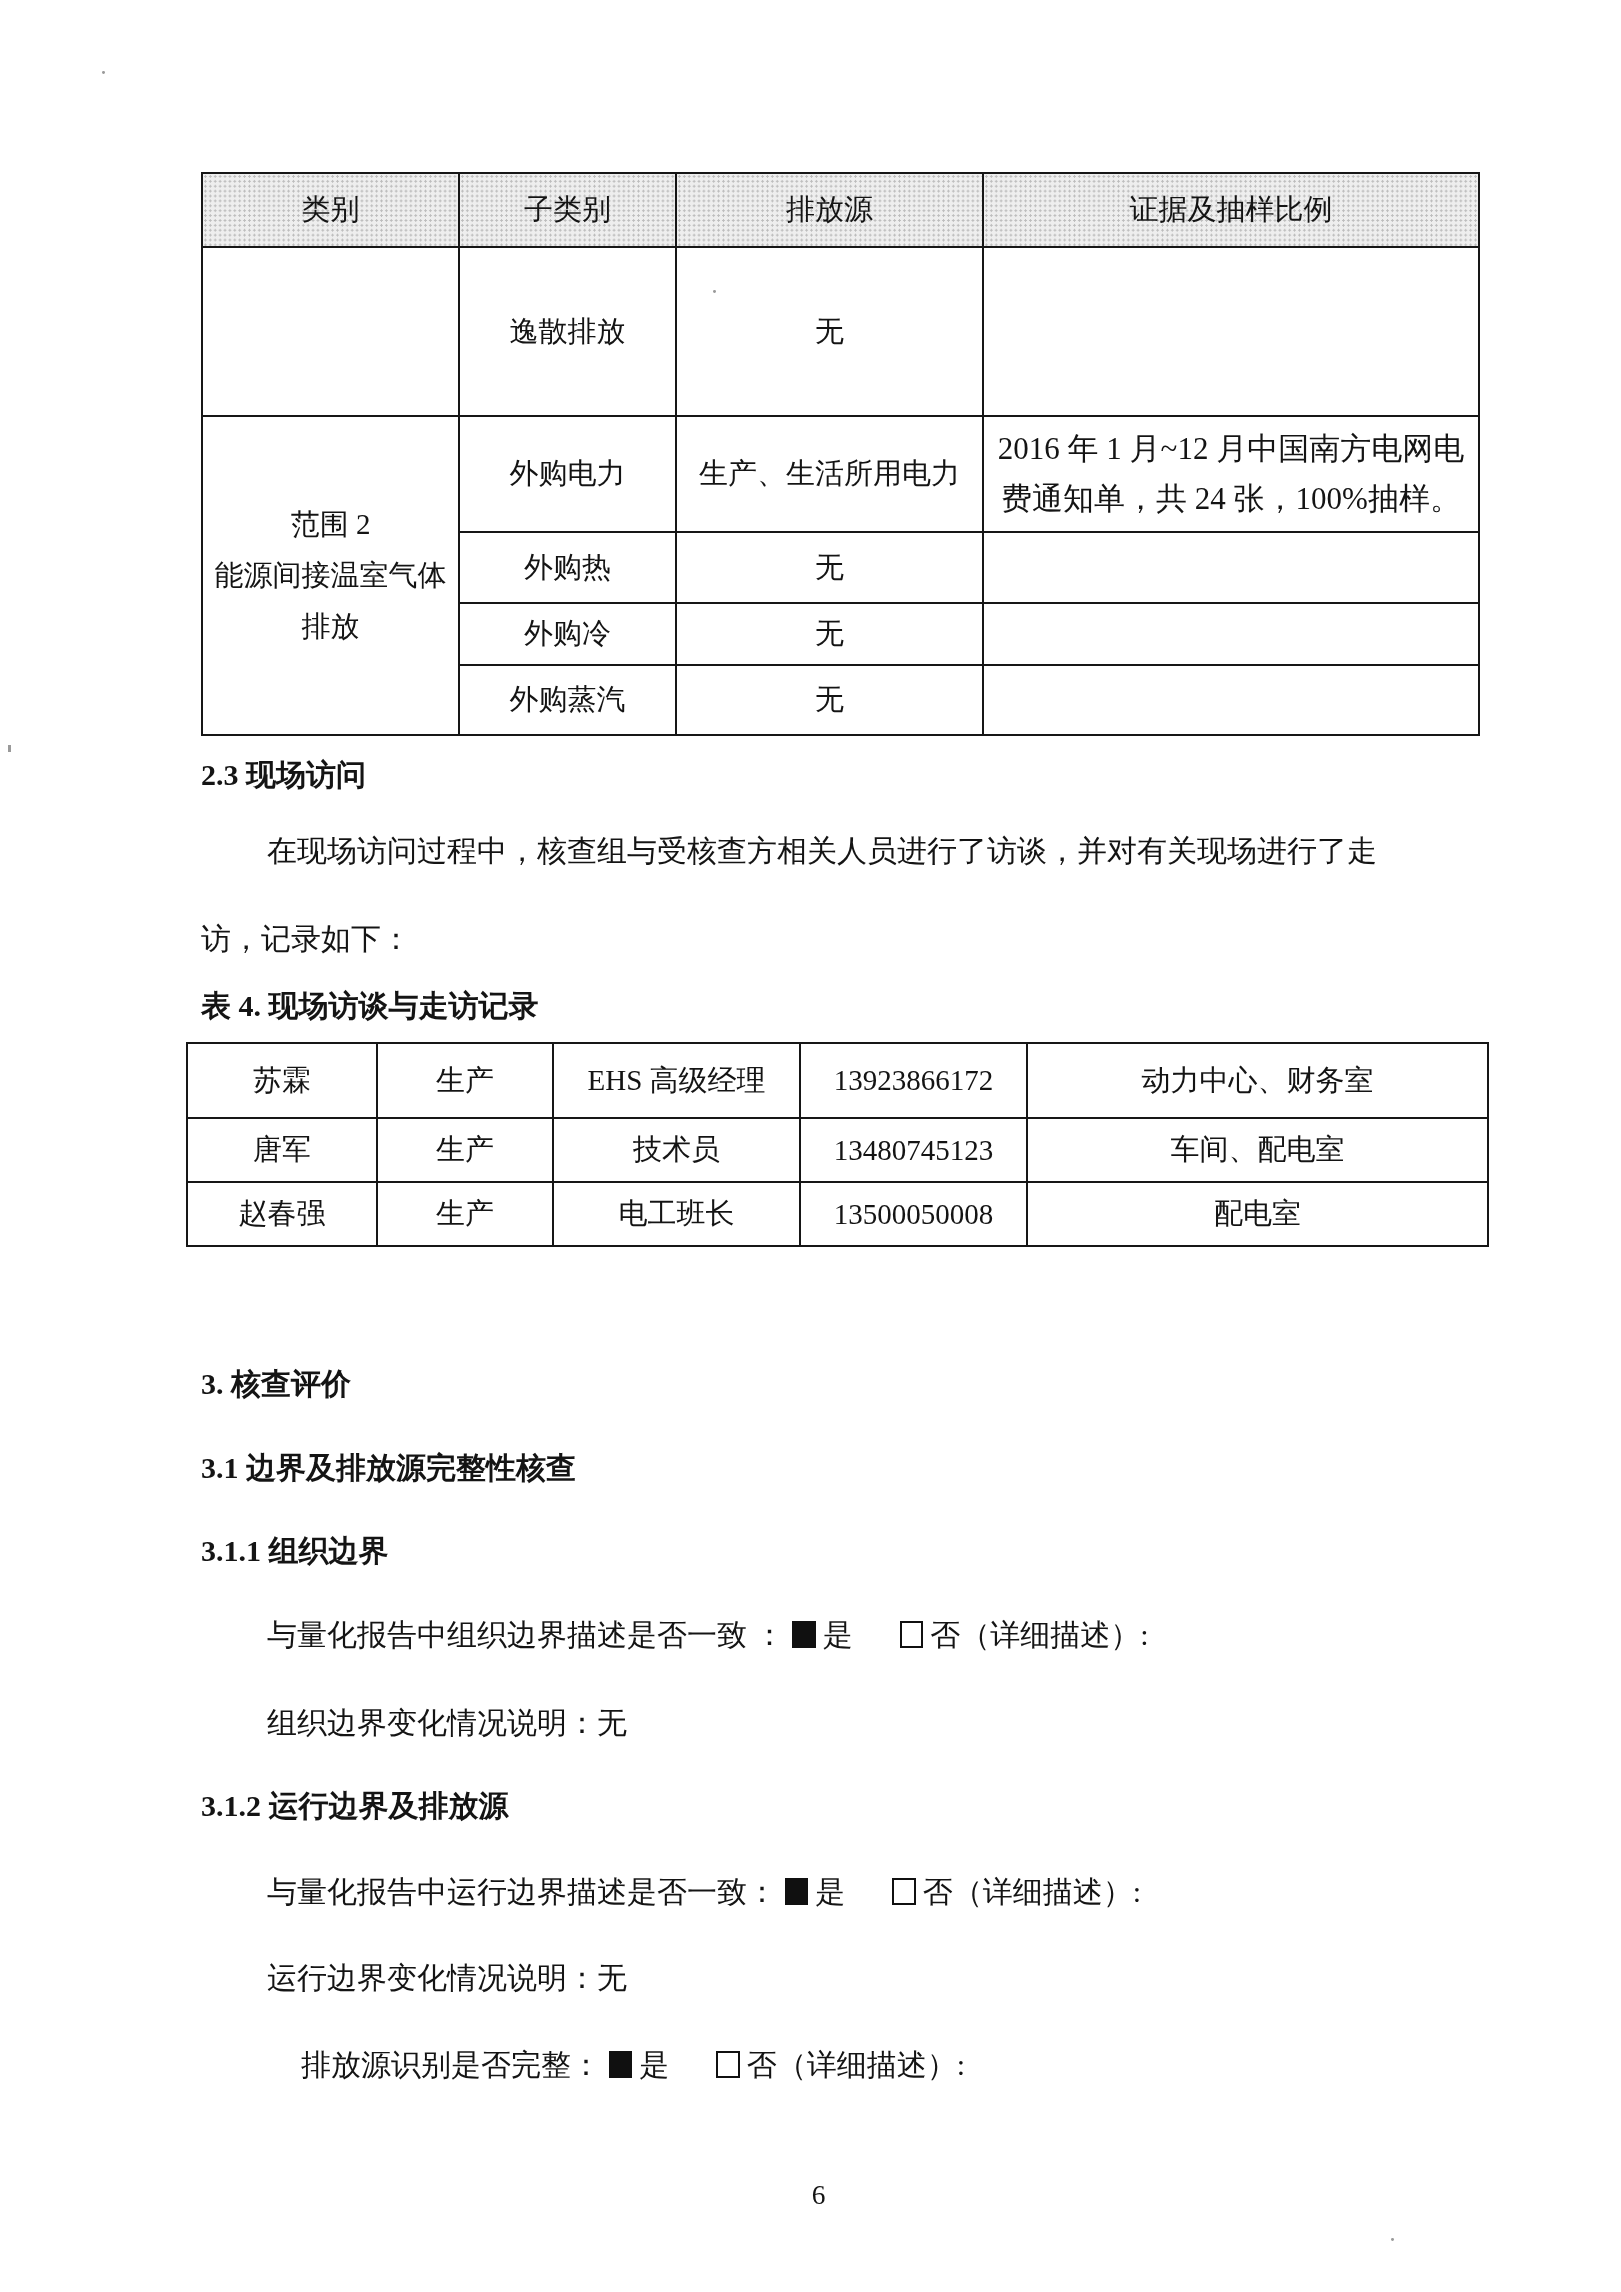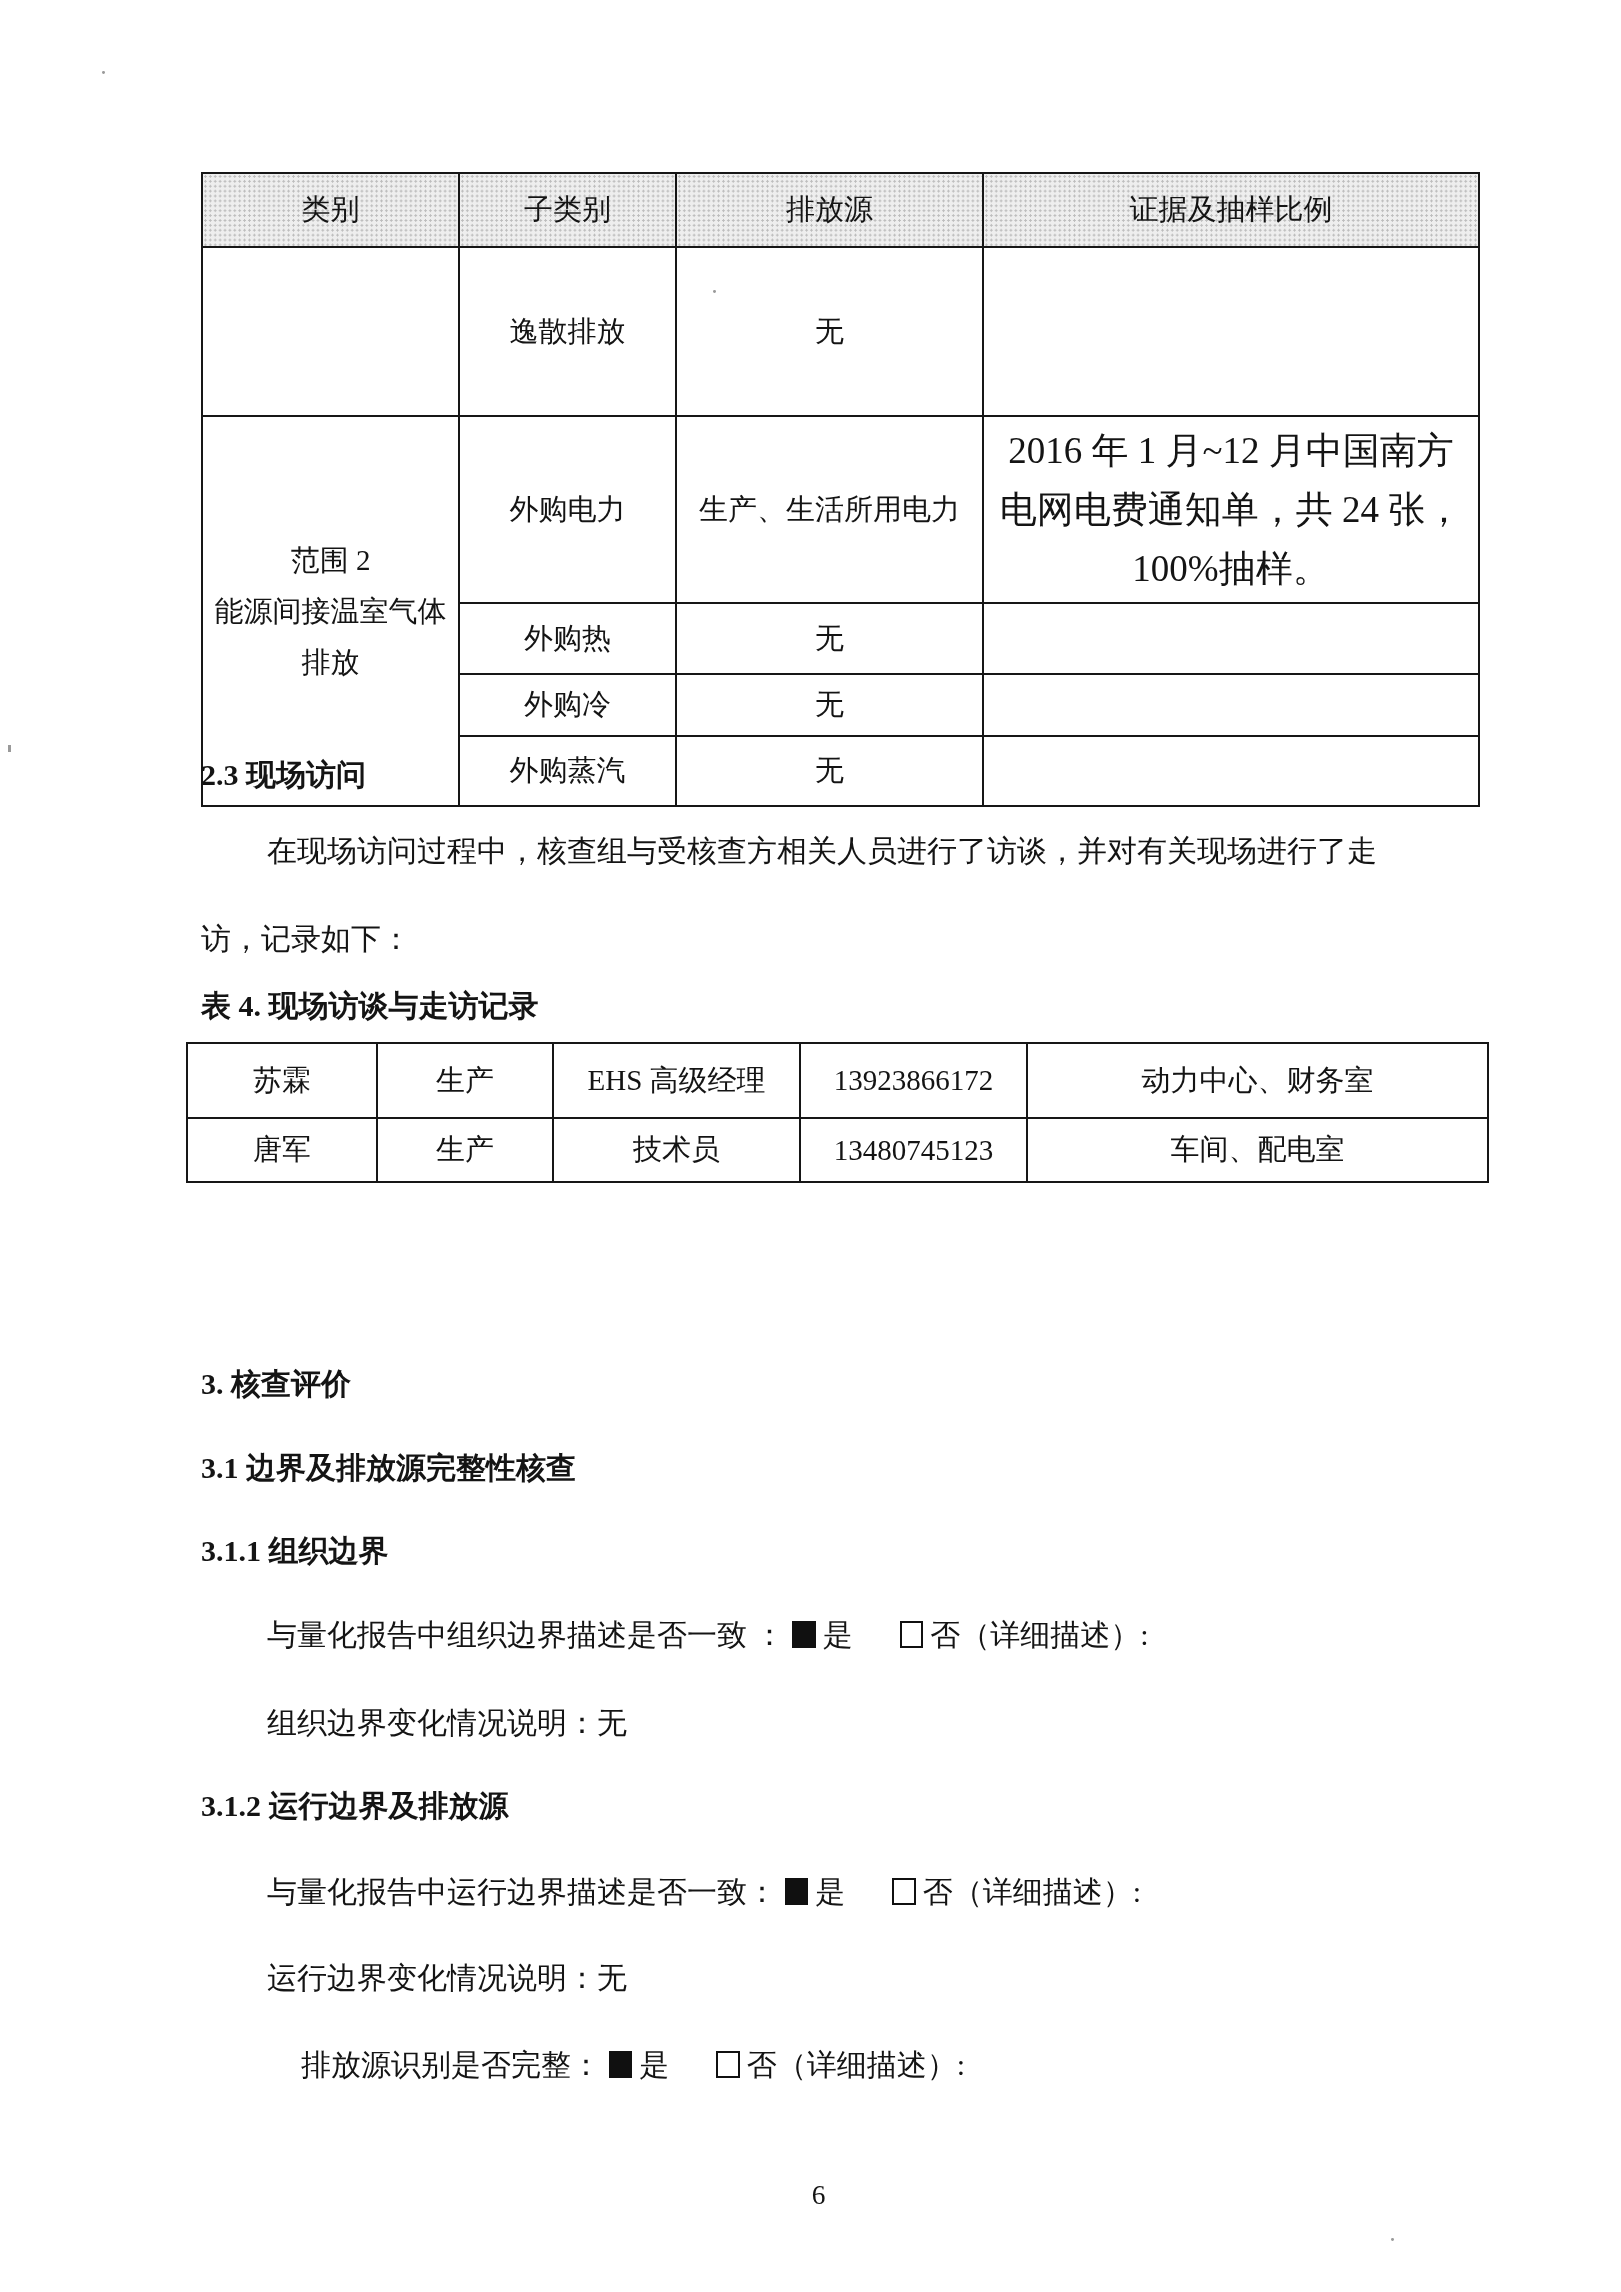--- a/index.html
+++ b/index.html
@@ -78,21 +78,21 @@
       <td>无</td>
       <td></td>
     </tr>
     <tr style="height:116px">
       <td rowspan="4" class="cell-left cat-cell">
         <span>范围 2</span><br>
         <span>能源间接温室气体排放</span>
       </td>
       <td>外购电力</td>
       <td>生产、生活所用电力</td>
-      <td class="cell-left" style="line-height:1.6;font-size:37px;">2016 年 1 月~12 月中国南方电网电费通知单，共 24 张，100%抽样。</td>
+      <td class="cell-left" style="line-height:1.6;font-size:31px;">2016 年 1 月~12 月中国南方电网电费通知单，共 24 张，100%抽样。</td>
     </tr>
     <tr style="height:71px">
       <td>外购热</td>
       <td>无</td>
       <td></td>
     </tr>
     <tr style="height:62px">
       <td>外购冷</td>
       <td>无</td>
       <td></td>
@@ -127,20 +127,27 @@
       <td>13923866172</td>
       <td>动力中心、财务室</td>
     </tr>
     <tr style="height:64px">
       <td>唐军</td>
       <td>生产</td>
       <td>技术员</td>
       <td>13480745123</td>
       <td>车间、配电室</td>
     </tr>
+    <tr style="height:64px">
+      <td>赵春强</td>
+      <td>生产</td>
+      <td>电工班长</td>
+      <td>13500050008</td>
+      <td>配电室</td>
+    </tr>
   </tbody>
     </table>
 
   <div class="h-bold" style="top:1364px;">3. 核查评价</div>
   <div class="h-bold" style="top:1448px;">3.1 边界及排放源完整性核查</div>
   <div class="h-bold" style="top:1531px;">3.1.1 组织边界</div>
 
   <div class="body-line" style="left:267px;top:1615px;">
     <span>与量化报告中组织边界描述是否一致 ：</span><span class="cb-filled"></span><span>是</span><span class="cb-empty"></span><span>否（详细描述）:</span>
   </div>

